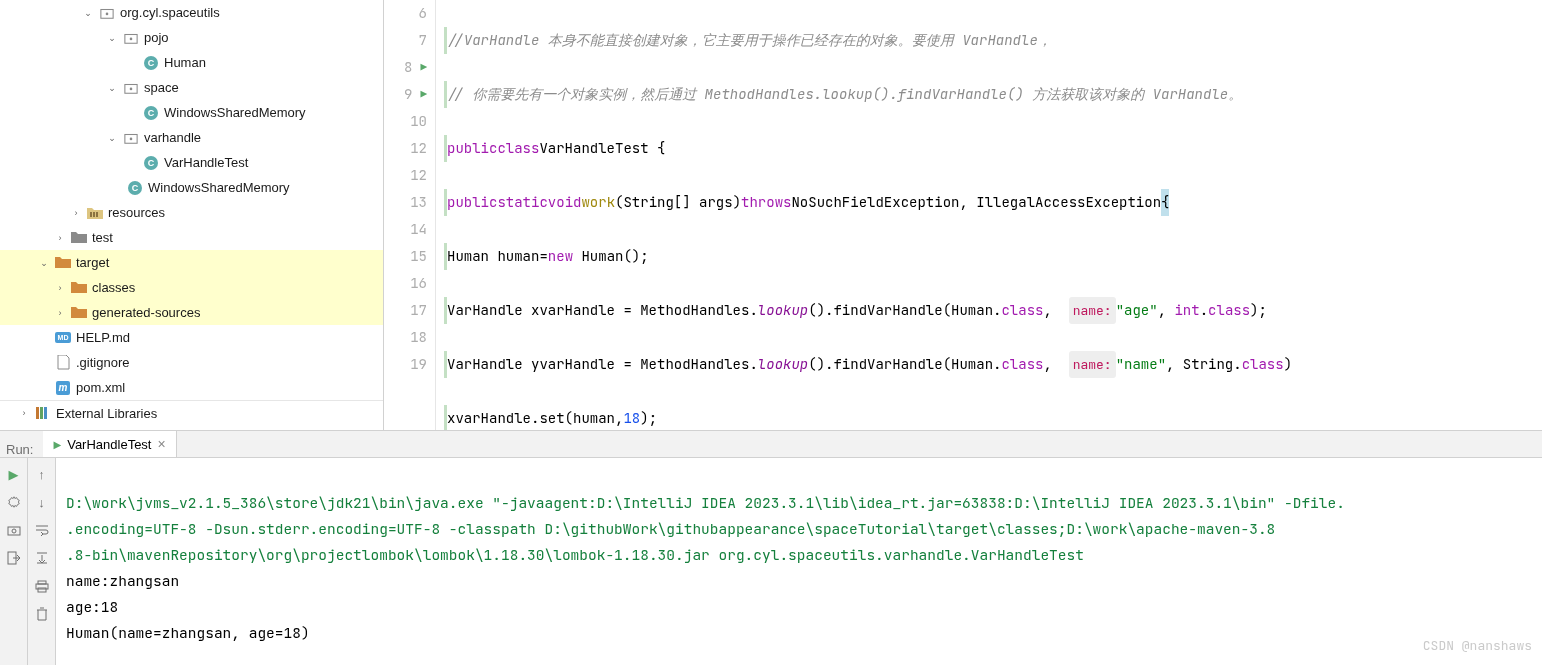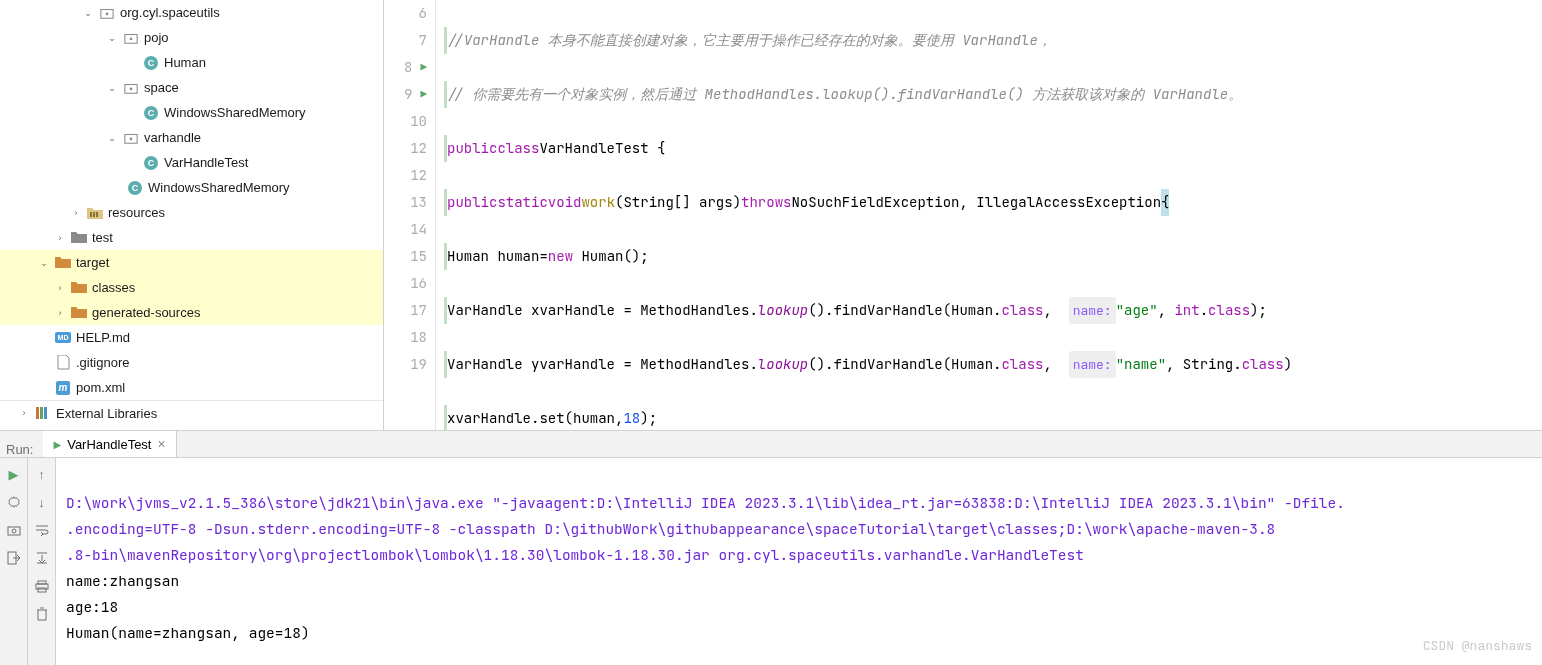--- a/index.html
+++ b/index.html
@@ -25,34 +25,34 @@
 .gutter-line { display:flex; align-items:center; justify-content:flex-end; height:27px; gap:8px; }
 .run-glyph { color:#59a869; font-size:11px; }
 .code-content { flex:1; padding-left:8px; white-space:pre; overflow-x:auto; position:relative; }
 .code-line { height:27px; display:flex; align-items:center; }
 .k { color:#a21caf; }
 .str { color:#067d17; }
 .num { color:#1750eb; }
 .cmt { color:#8c8c8c; font-style:italic; }
 .ann { color:#9e880d; }
 .fld { color:#871094; font-style:italic; }
-.hint { background:#eeeeee; color:#8b5cf6; padding:0 4px; border-radius:3px; font-size:13px; }
+.hint { background:#eeeeee; color:#be185d; padding:0 4px; border-radius:3px; font-size:13px; }
 .hl { background:#c0e0ec; }
 .border-left-green { border-left:3px solid #c4e0c4; }
 .run-panel { border-top:1px solid #d1d1d1; display:flex; flex-direction:column; background:#fff; height:235px; }
 .run-header { display:flex; align-items:flex-end; height:27px; background:#f2f2f2; border-bottom:1px solid #d1d1d1; padding-left:6px; font-size:13px; }
 .run-tab { display:flex; align-items:center; gap:6px; padding:0 10px; height:100%; background:#fff; border-right:1px solid #d1d1d1; }
 .run-tab-close { color:#8a8a8a; cursor:pointer; font-size:14px; }
 .run-body { flex:1; display:flex; min-height:0; }
 .run-toolbar { width:28px; background:#f2f2f2; border-right:1px solid #d1d1d1; display:flex; flex-direction:column; align-items:center; padding-top:6px; gap:8px; }
 .run-toolbar2 { width:28px; background:#f2f2f2; border-right:1px solid #d1d1d1; display:flex; flex-direction:column; align-items:center; padding-top:6px; gap:8px; }
 .tb-btn { width:20px; height:20px; display:flex; align-items:center; justify-content:center; color:#6e6e6e; cursor:pointer; font-size:13px; }
 .run-btn-green { color:#59a869; }
 .run-console { flex:1; font-family:"JetBrains Mono","Consolas",monospace; font-size:14.5px; line-height:26px; padding:6px 10px; overflow:auto; white-space:pre-wrap; word-break:break-all; }
-.console-cmd { color:#6d28d9; }
+.console-cmd { color:#15803d; }
 .watermark { position:absolute; right:10px; bottom:6px; color:#cacaca; font-size:13px; }
 svg { display:block; }
 </style>
 </head>
 <body>
 
 <div class="app">
   <div class="main-area">
 
     <div class="sidebar">

